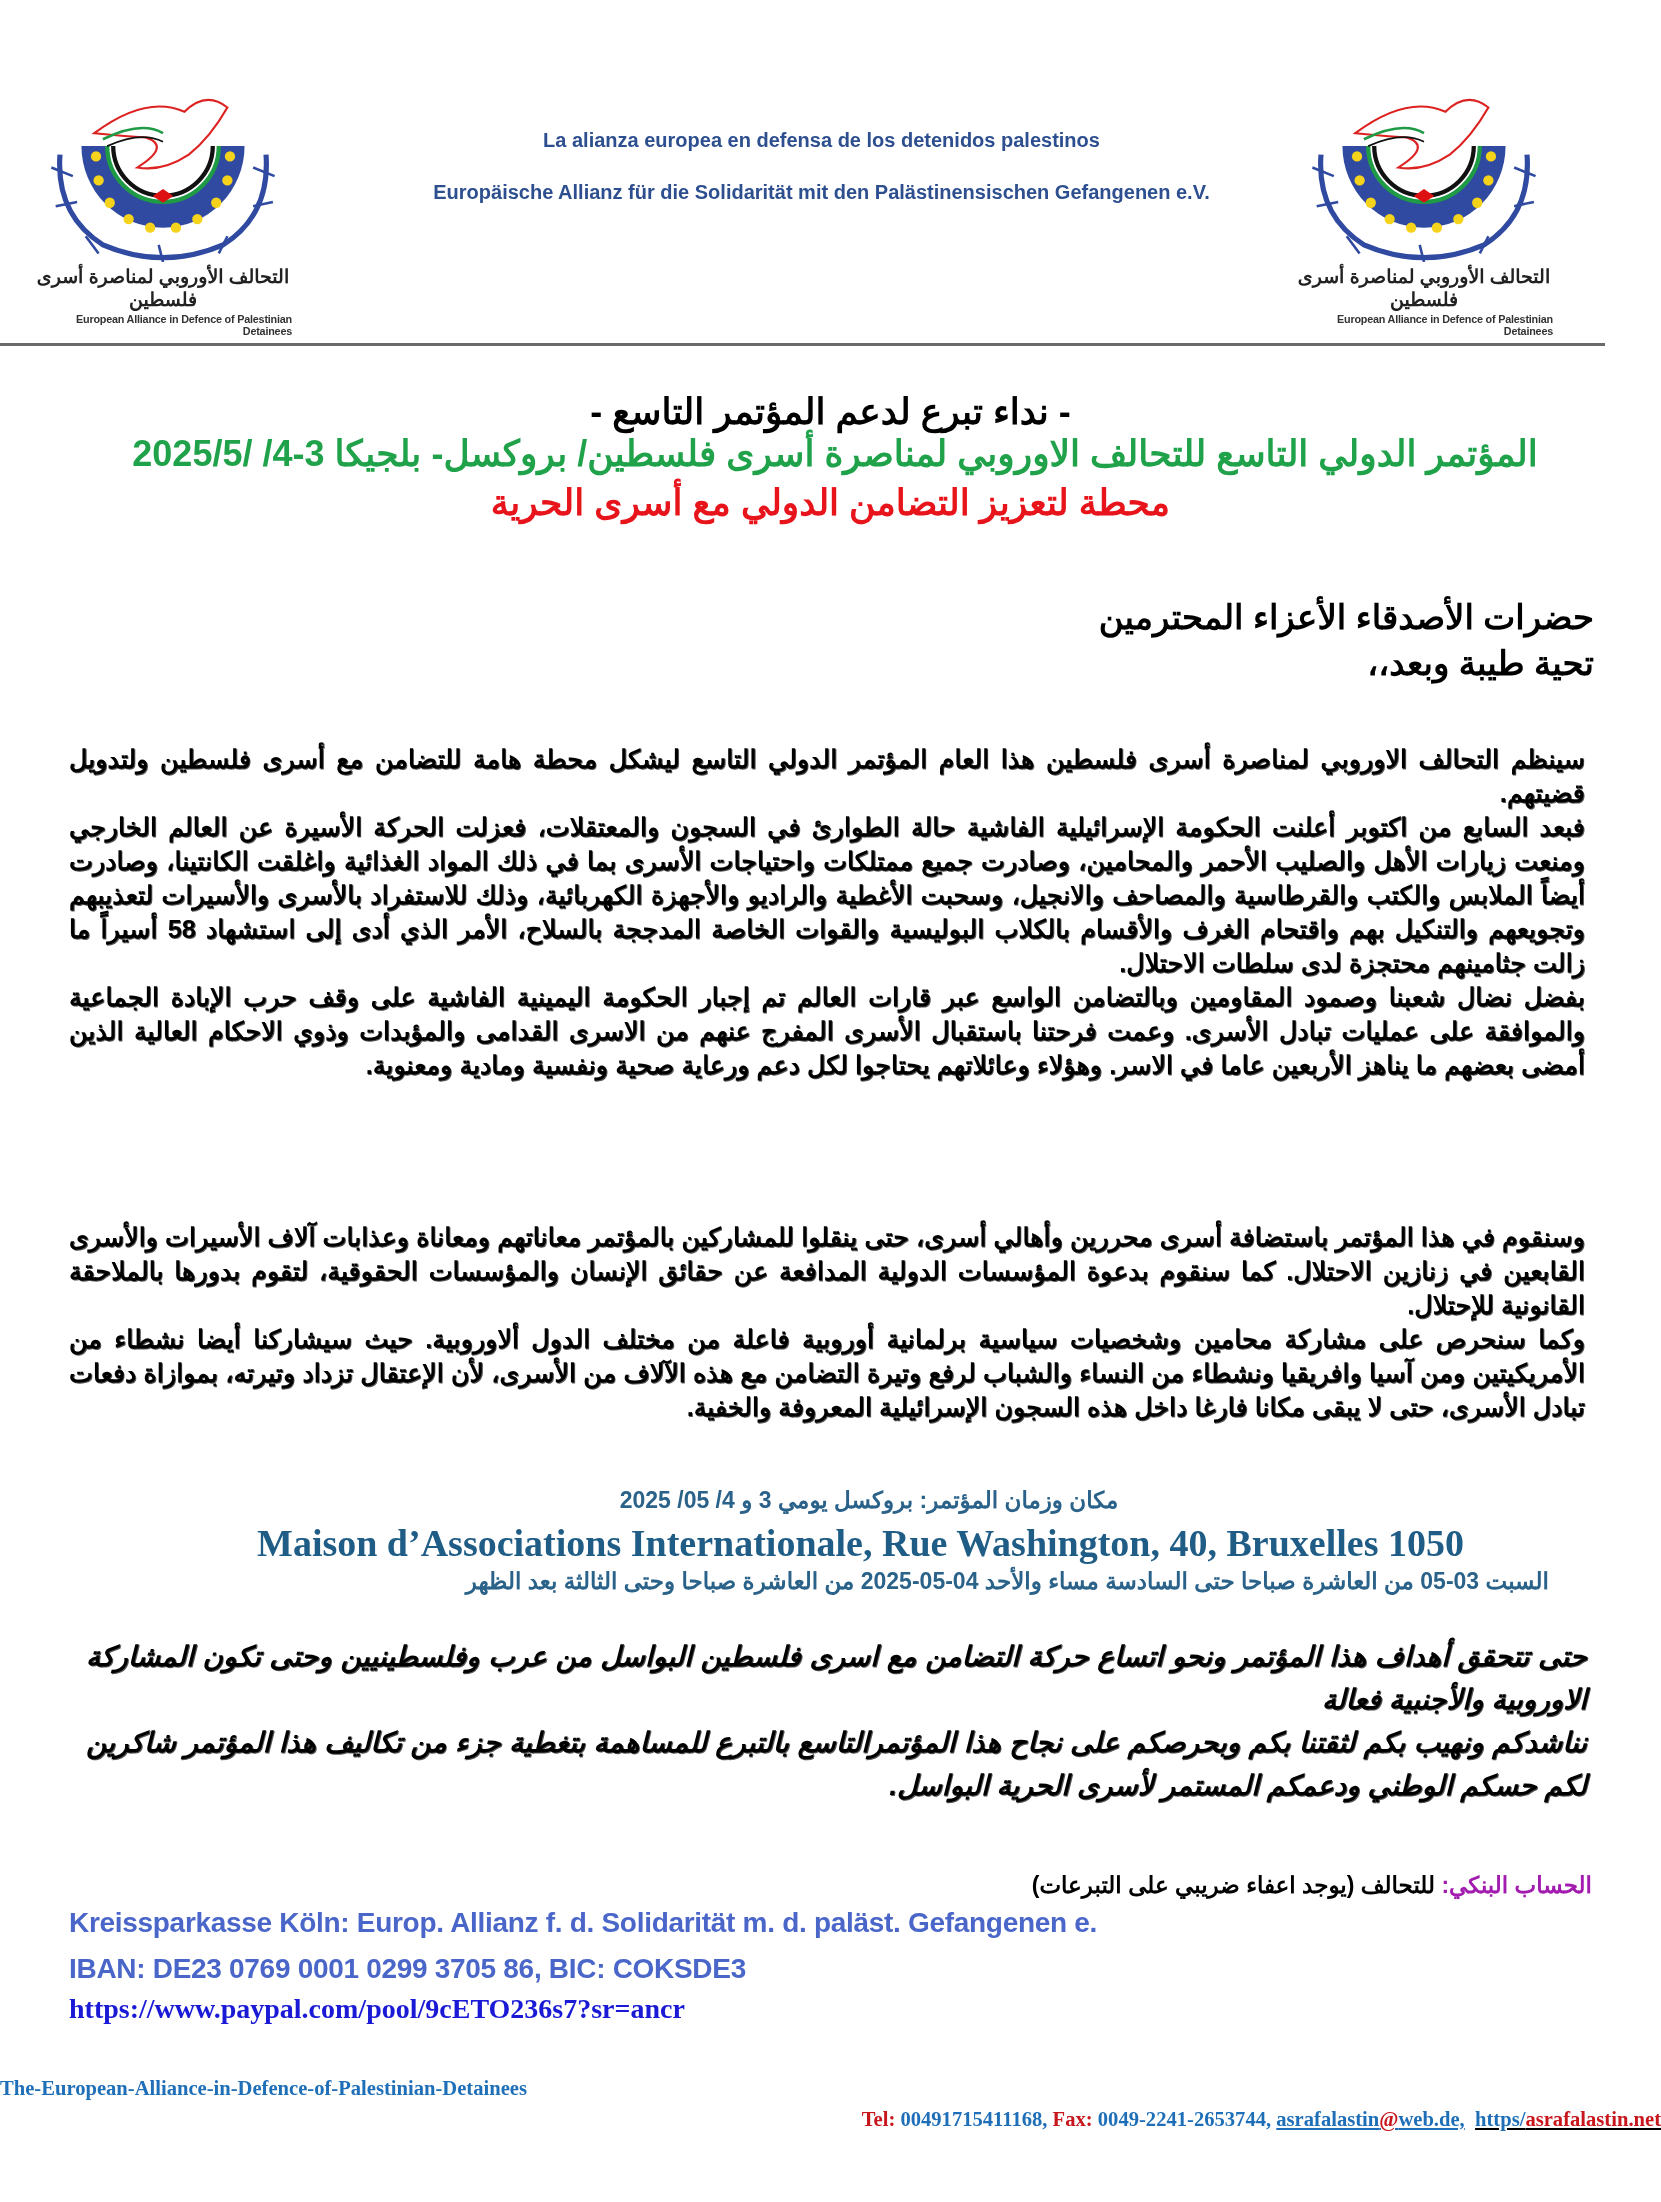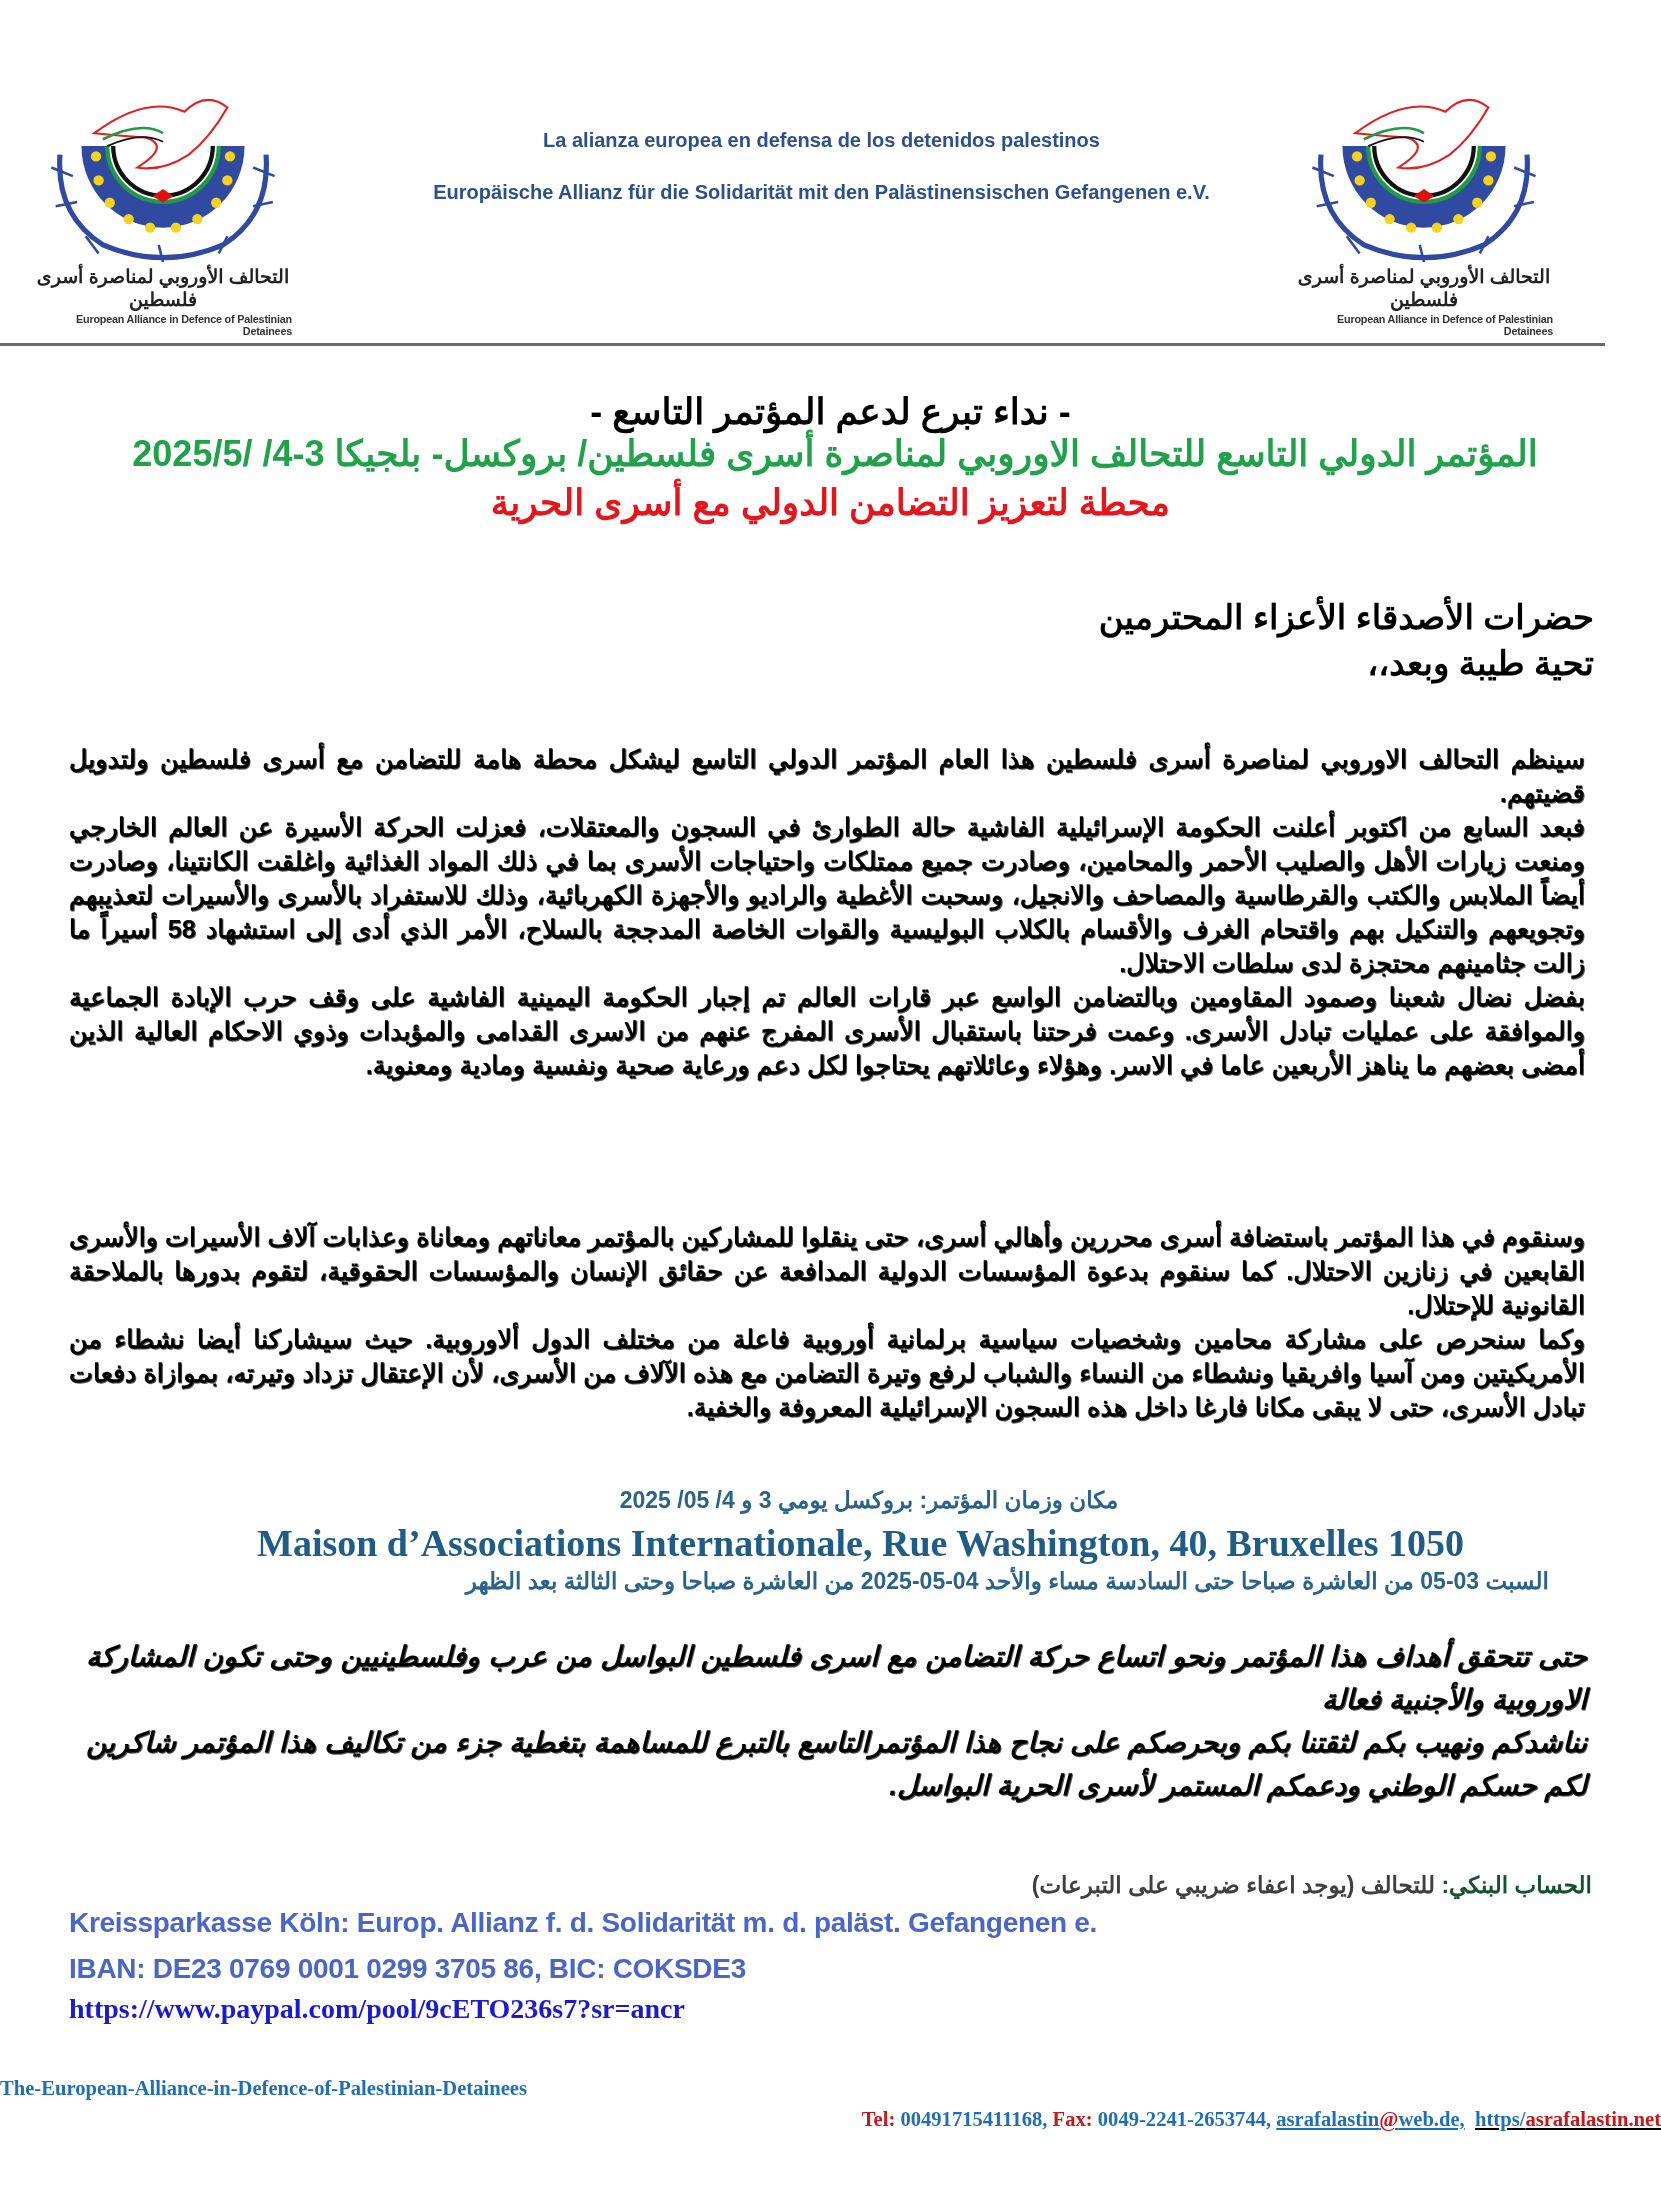--- a/index.html
+++ b/index.html
@@ -31,22 +31,22 @@
   .block-2 { top: 1220px; }
 
   .venue-ar { position: absolute; top: 1487px; left: 155px; width: 1428px; text-align: center; font-size: 23px; font-weight: bold; color: #2a6289; }
   .venue-en { position: absolute; top: 1521px; left: 129px; width: 1463px; text-align: center; font-family: "Liberation Serif", serif; font-size: 38px; font-weight: bold; color: #1f5d86; }
   .venue-times { position: absolute; top: 1568px; left: 155px; width: 1428px; text-align: right; font-size: 23px; font-weight: bold; color: #2a6289; padding-right: 34px; }
 
   .appeal { position: absolute; top: 1635px; left: 86px; width: 1501px; text-align: justify; text-align-last: right; font-size: 28px; font-weight: bold; font-style: italic; line-height: 43px; color: #000; text-shadow: 0.9px 0.9px 0 #555; }
   .appeal p { margin: 0; }
 
   .bank-label { position: absolute; top: 1872px; right: 69px; font-size: 23px; font-weight: bold; }
-  .bank-label .k { color: #14532d; }
-  .bank-label .v { color: #404040; }
+  .bank-label .k { color: #a21caf; }
+  .bank-label .v { color: #000000; }
 
   .bank-name { position: absolute; top: 1907px; left: 69px; font-size: 28px; font-weight: bold; color: #4a66c9; letter-spacing: -0.3px; }
   .bank-iban { position: absolute; top: 1953px; left: 69px; font-size: 28px; font-weight: bold; color: #4a66c9; letter-spacing: -0.3px; }
   .paypal-link { position: absolute; top: 1993px; left: 69px; font-family: "Liberation Serif", serif; font-size: 28px; font-weight: bold; color: #1a1ad6; }
 
   .footer-org { position: absolute; top: 2077px; left: 0; width: 1575px; text-align: left; font-family: "Liberation Serif", serif; font-size: 20.6px; font-weight: bold; color: #1f6fb8; }
   .footer-contact { position: absolute; top: 2108px; left: 0; width: 1661px; text-align: right; font-family: "Liberation Serif", serif; font-size: 20.6px; font-weight: bold; padding-left: 16px; }
   .red { color: #c8161d; }
   .blue { color: #1f6fb8; }
   .ul { text-decoration: underline; }

